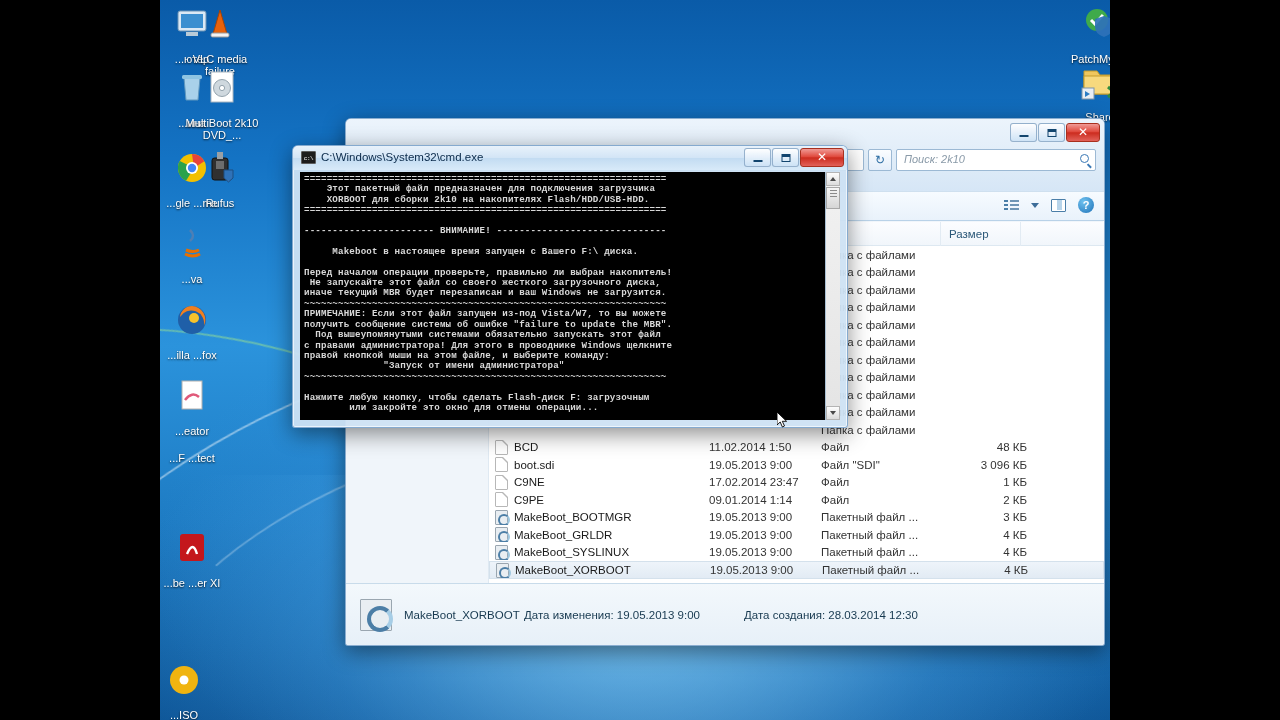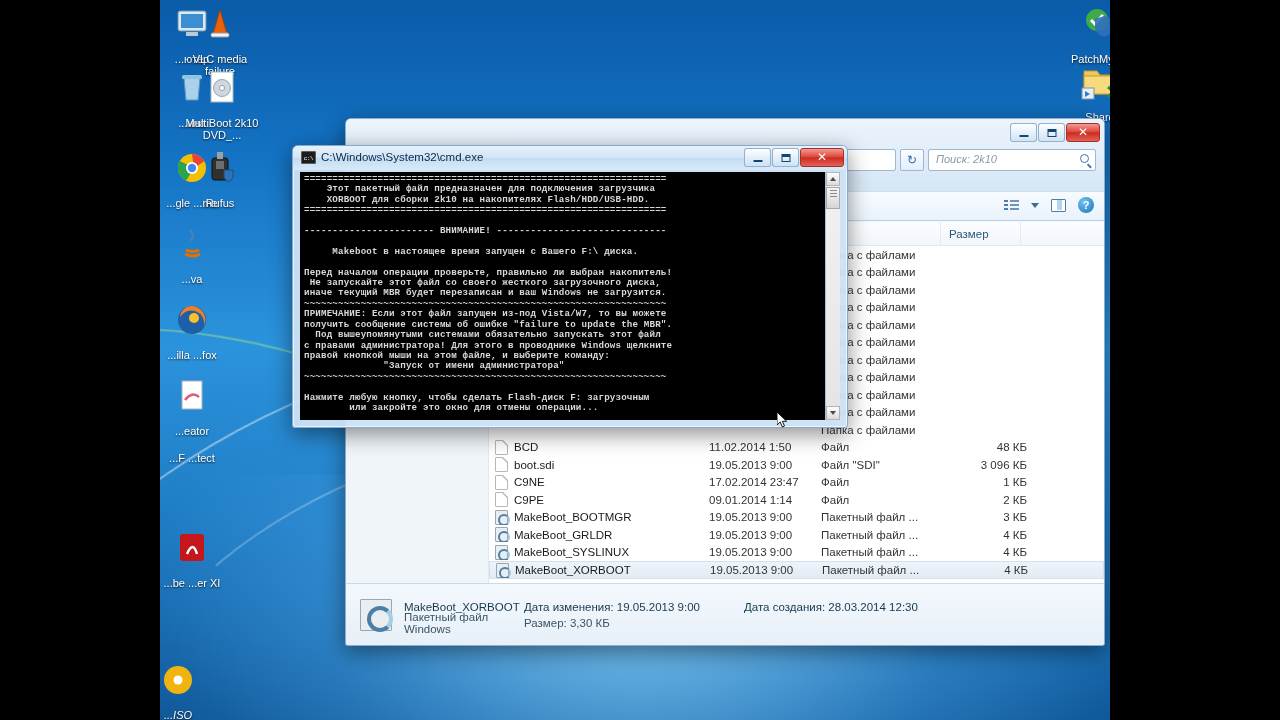--- a/index.html
+++ b/index.html
@@ -97,21 +97,21 @@
   .addrbar {
     flex: 1; height: 22px; background: #fff; border: 1px solid #9cb9d4;
     border-radius: 2px;
   }
   .refreshbtn {
     width: 24px; height: 22px; border: 1px solid #9cb9d4; border-radius: 2px;
     background: linear-gradient(180deg,#fbfdff,#e4eefa);
     color: #2b6ca3; font-size: 12px; text-align: center; line-height: 21px;
   }
   .searchbox {
-    width: 168px; height: 22px; background: #fff; border: 1px solid #9cb9d4;
+    width: 200px; height: 22px; background: #fff; border: 1px solid #9cb9d4;
     border-radius: 2px; position: relative;
   }
   .searchbox .ph {
     position: absolute; left: 7px; top: 3px; font-size: 11px;
     color: #8a9aa8; font-style: italic;
   }
   .searchbox .mag {
     position: absolute; right: 6px; top: 4px;
     width: 9px; height: 9px; border: 1.5px solid #3a78b5; border-radius: 50%;
   }
@@ -332,21 +332,21 @@
       <div class="dicon" style="left: 150px; top: 452px;">
         <span class="lbl">...F ...tect</span>
       </div>
       <div class="dicon" style="left: 150px; top: 528px;">
         <span class="glyph"><svg width="40" height="40" viewBox="0 0 40 40">
             <rect x="8" y="6" width="24" height="27" rx="3" fill="#c4171c"></rect>
             <path d="M15 26 q6-14 10 0" stroke="#fff" stroke-width="2.4" fill="none"></path>
           </svg></span>
         <span class="lbl">...be ...er XI</span>
       </div>
-      <div class="dicon" style="left: 136px; top: 660px; font-style: italic;">
+      <div class="dicon" style="left: 142px; top: 660px;">
         <span class="glyph"><svg width="40" height="40" viewBox="0 0 40 40">
             <circle cx="20" cy="20" r="14" fill="#f0b410"></circle>
             <circle cx="20" cy="20" r="4.5" fill="#fff"></circle>
           </svg></span>
         <span class="lbl">...ISO</span>
       </div>
       <div class="dicon" style="left: 1058px; top: 4px;">
         <span class="glyph"><svg width="40" height="40" viewBox="0 0 40 40">
             <circle cx="17" cy="16" r="11" fill="#3faa4a"></circle>
             <path d="M11 16 l4 4 8-9" stroke="#fff" stroke-width="3" fill="none"></path>
@@ -614,27 +614,20 @@
           <span class="sb-a">MakeBoot_XORBOOT</span>
           <span class="sb-b">
             <span>Дата изменения:</span>
             <span>19.05.2013 9:00</span>
           </span>
           <span class="sb-c">
             <span>Дата создания:</span>
             <span>28.03.2014 12:30</span>
           </span>
         </div>
-        <div class="sb-line sb-l2">
-          <span class="sb-a">Пакетный файл Windows</span>
-          <span class="sb-b">
-            <span>Размер:</span>
-            <span>3,30 КБ</span>
-          </span>
-        </div>
       </div>
     </div>
   </div>
 
   <div class="win7" id="cmdwin">
     <div class="titlebar" id="cmd-title">
       <div class="tt">
         <span class="cmdicon">c:\</span>
         <span>C:\Windows\System32\cmd.exe</span>
       </div>

